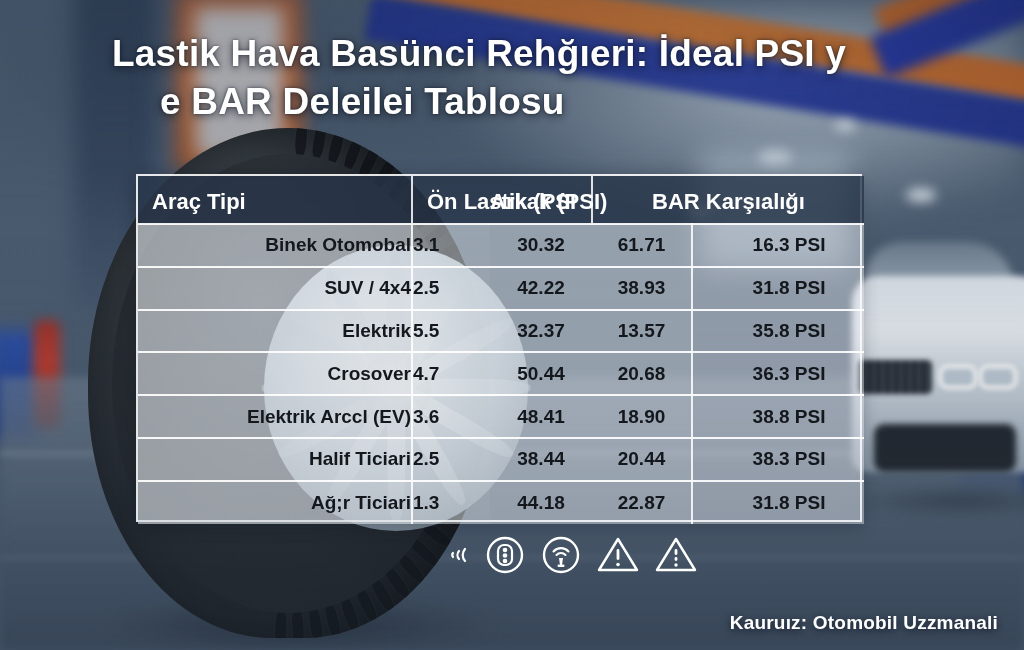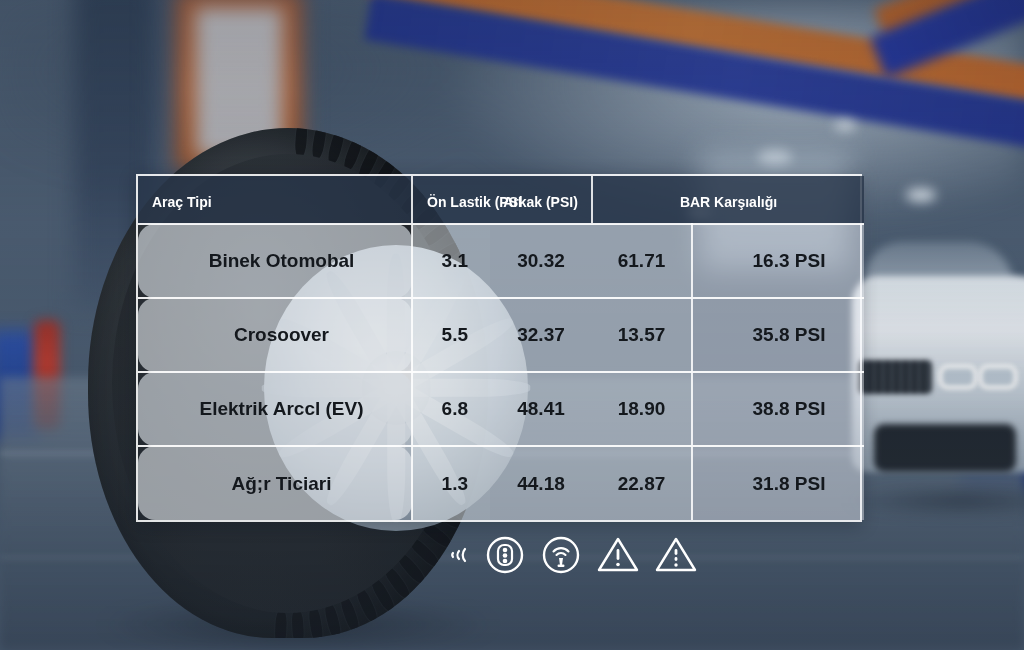--- a/index.html
+++ b/index.html
@@ -259,21 +259,21 @@
     position: absolute; left: 136px; top: 174px;
     width: 726px; height: 348px;
     border: 2px solid rgba(255,255,255,.88);
     box-shadow: 0 3px 16px rgba(10,18,28,.30);
   }
   table { width: 100%; height: 100%; border-collapse: collapse; table-layout: fixed; }
 
   thead th {
     background: rgba(40,54,74,.80);
     color: #ffffff;
-    font-size: 14px;
+    font-size: 22px;
     font-weight: bold;
     text-align: left;
     height: 48px;
     padding: 5px 0 0 14px;
     border-bottom: 2px solid rgba(255,255,255,.92);
     white-space: nowrap;
   }
   thead th.c-front  { text-align: right; padding-right: 18px; border-left: 2px solid rgba(255,255,255,.85); }
   thead th.c-rear   { text-align: center; padding-left: 0; }
   thead th.c-bar    { text-align: center; padding-left: 0; border-left: 2px solid rgba(255,255,255,.85); }
@@ -281,22 +281,22 @@
   tbody td {
     height: 42.8px;
     font-size: 19px;
     font-weight: bold;
     color: #14181d;
     border-bottom: 2px solid rgba(255,255,255,.92);
     white-space: nowrap;
   }
   tbody tr:last-child td { border-bottom: none; }
 
-  td.c-type  { padding-left: 14px; text-align: center;   background: rgba(226,231,236,.62); border-radius: 17px; }
-  td.c-bar1  { text-align: right; padding-right: 22px; background: rgba(232,237,242,.50);
+  td.c-type  { padding-left: 14px; text-align: right;   background: rgba(226,231,236,.62); }
+  td.c-bar1  { text-align: left; padding-right: 22px; background: rgba(232,237,242,.50);
                border-left: 2px solid rgba(255,255,255,.85); margin-top: 44px; }
   td.c-front { text-align: center; background: rgba(240,244,248,.46); }
   td.c-rear  { text-align: center; background: rgba(240,244,248,.46); }
   td.c-bar   { text-align: center; background: rgba(236,240,245,.44);
                border-left: 2px solid rgba(255,255,255,.85); padding-left: 21px; }
 
   tbody tr:nth-child(odd) td.c-type { background: rgba(214,220,226,.66); }
 
   
   col.w-type  { width: 274px; }
@@ -417,20 +417,24 @@
           <div class="spoke" style="transform: translate(-50%, -100%) rotate(240deg);"></div>
           <div class="spoke" style="transform: translate(-50%, -100%) rotate(270deg);"></div>
           <div class="spoke" style="transform: translate(-50%, -100%) rotate(300deg);"></div>
           <div class="spoke" style="transform: translate(-50%, -100%) rotate(330deg);"></div>
         </div>
     </div>
 
     <div class="bg-blur-veil"></div>
   </div>
 
+  <div class="title">
+    <span>Lastik Hava Basünci Rehğıeri: İdeal PSI y</span>
+    <span class="l2">e BAR Deleilei Tablosu</span>
+  </div>
 
   <div class="table-wrap">
     <table>
       <colgroup>
         <col class="w-type">
           <col class="w-bar1">
           <col class="w-front">
           <col class="w-rear">
           <col class="w-bar">
       </colgroup>
@@ -444,32 +448,53 @@
       </thead>
       <tbody id="tbody">
           <tr>
             <td class="c-type">Binek Otomobal</td>
             <td class="c-bar1">3.1</td>
             <td class="c-front">30.32</td>
             <td class="c-rear">61.71</td>
             <td class="c-bar">16.3 PSI</td>
           </tr>
           <tr>
-            <td class="c-type">Crosoover</td>
+            <td class="c-type">SUV / 4x4</td>
+            <td class="c-bar1">2.5</td>
+            <td class="c-front">42.22</td>
+            <td class="c-rear">38.93</td>
+            <td class="c-bar">31.8 PSI</td>
+          </tr>
+          <tr>
+            <td class="c-type">Elektrik</td>
             <td class="c-bar1">5.5</td>
             <td class="c-front">32.37</td>
             <td class="c-rear">13.57</td>
             <td class="c-bar">35.8 PSI</td>
           </tr>
           <tr>
+            <td class="c-type">Crosover</td>
+            <td class="c-bar1">4.7</td>
+            <td class="c-front">50.44</td>
+            <td class="c-rear">20.68</td>
+            <td class="c-bar">36.3 PSI</td>
+          </tr>
+          <tr>
             <td class="c-type">Elektrik Arccl (EV)</td>
-            <td class="c-bar1">6.8</td>
+            <td class="c-bar1">3.6</td>
             <td class="c-front">48.41</td>
             <td class="c-rear">18.90</td>
             <td class="c-bar">38.8 PSI</td>
+          </tr>
+          <tr>
+            <td class="c-type">Halif Ticiari</td>
+            <td class="c-bar1">2.5</td>
+            <td class="c-front">38.44</td>
+            <td class="c-rear">20.44</td>
+            <td class="c-bar">38.3 PSI</td>
           </tr>
           <tr>
             <td class="c-type">Ağ;r Ticiari</td>
             <td class="c-bar1">1.3</td>
             <td class="c-front">44.18</td>
             <td class="c-rear">22.87</td>
             <td class="c-bar">31.8 PSI</td>
           </tr>
         </tbody>
     </table>
@@ -520,14 +545,15 @@
     <span>
       <svg width="44" height="40" viewBox="0 0 44 40">
         <path d="M22 4 L41 35 H3 Z" fill="none" stroke="#ffffff" stroke-width="2.4" stroke-linejoin="round"></path>
         <rect x="20.6" y="14" width="2.8" height="6" rx="1.4" fill="#ffffff"></rect>
         <rect x="20.6" y="22" width="2.8" height="4" rx="1.4" fill="#ffffff"></rect>
         <circle cx="22" cy="30" r="1.7" fill="#ffffff"></circle>
       </svg>
     </span>
   </div>
 
+  <div class="footer">Kauruız: Otomobil Uzzmanali</div>
 
 </div>
 
 </body></html>

